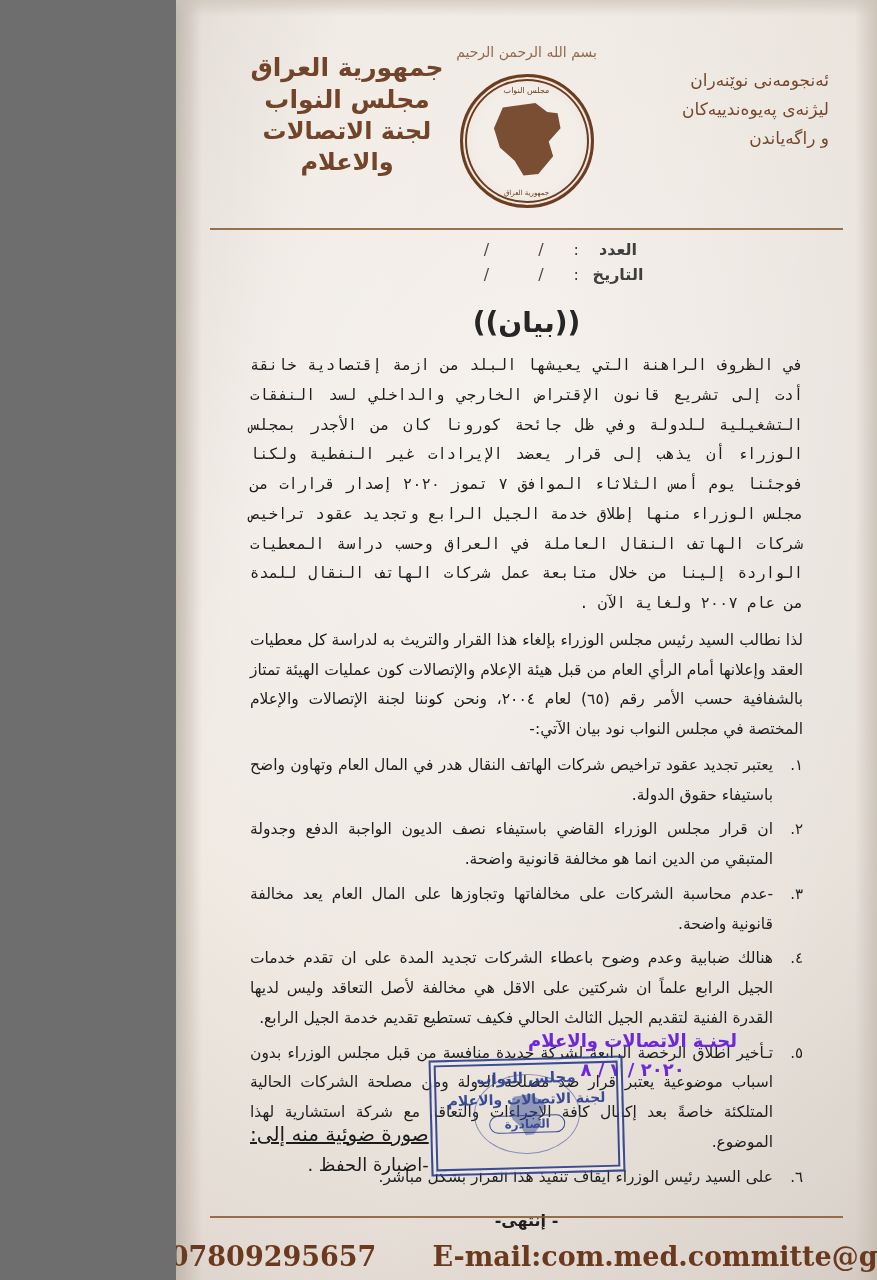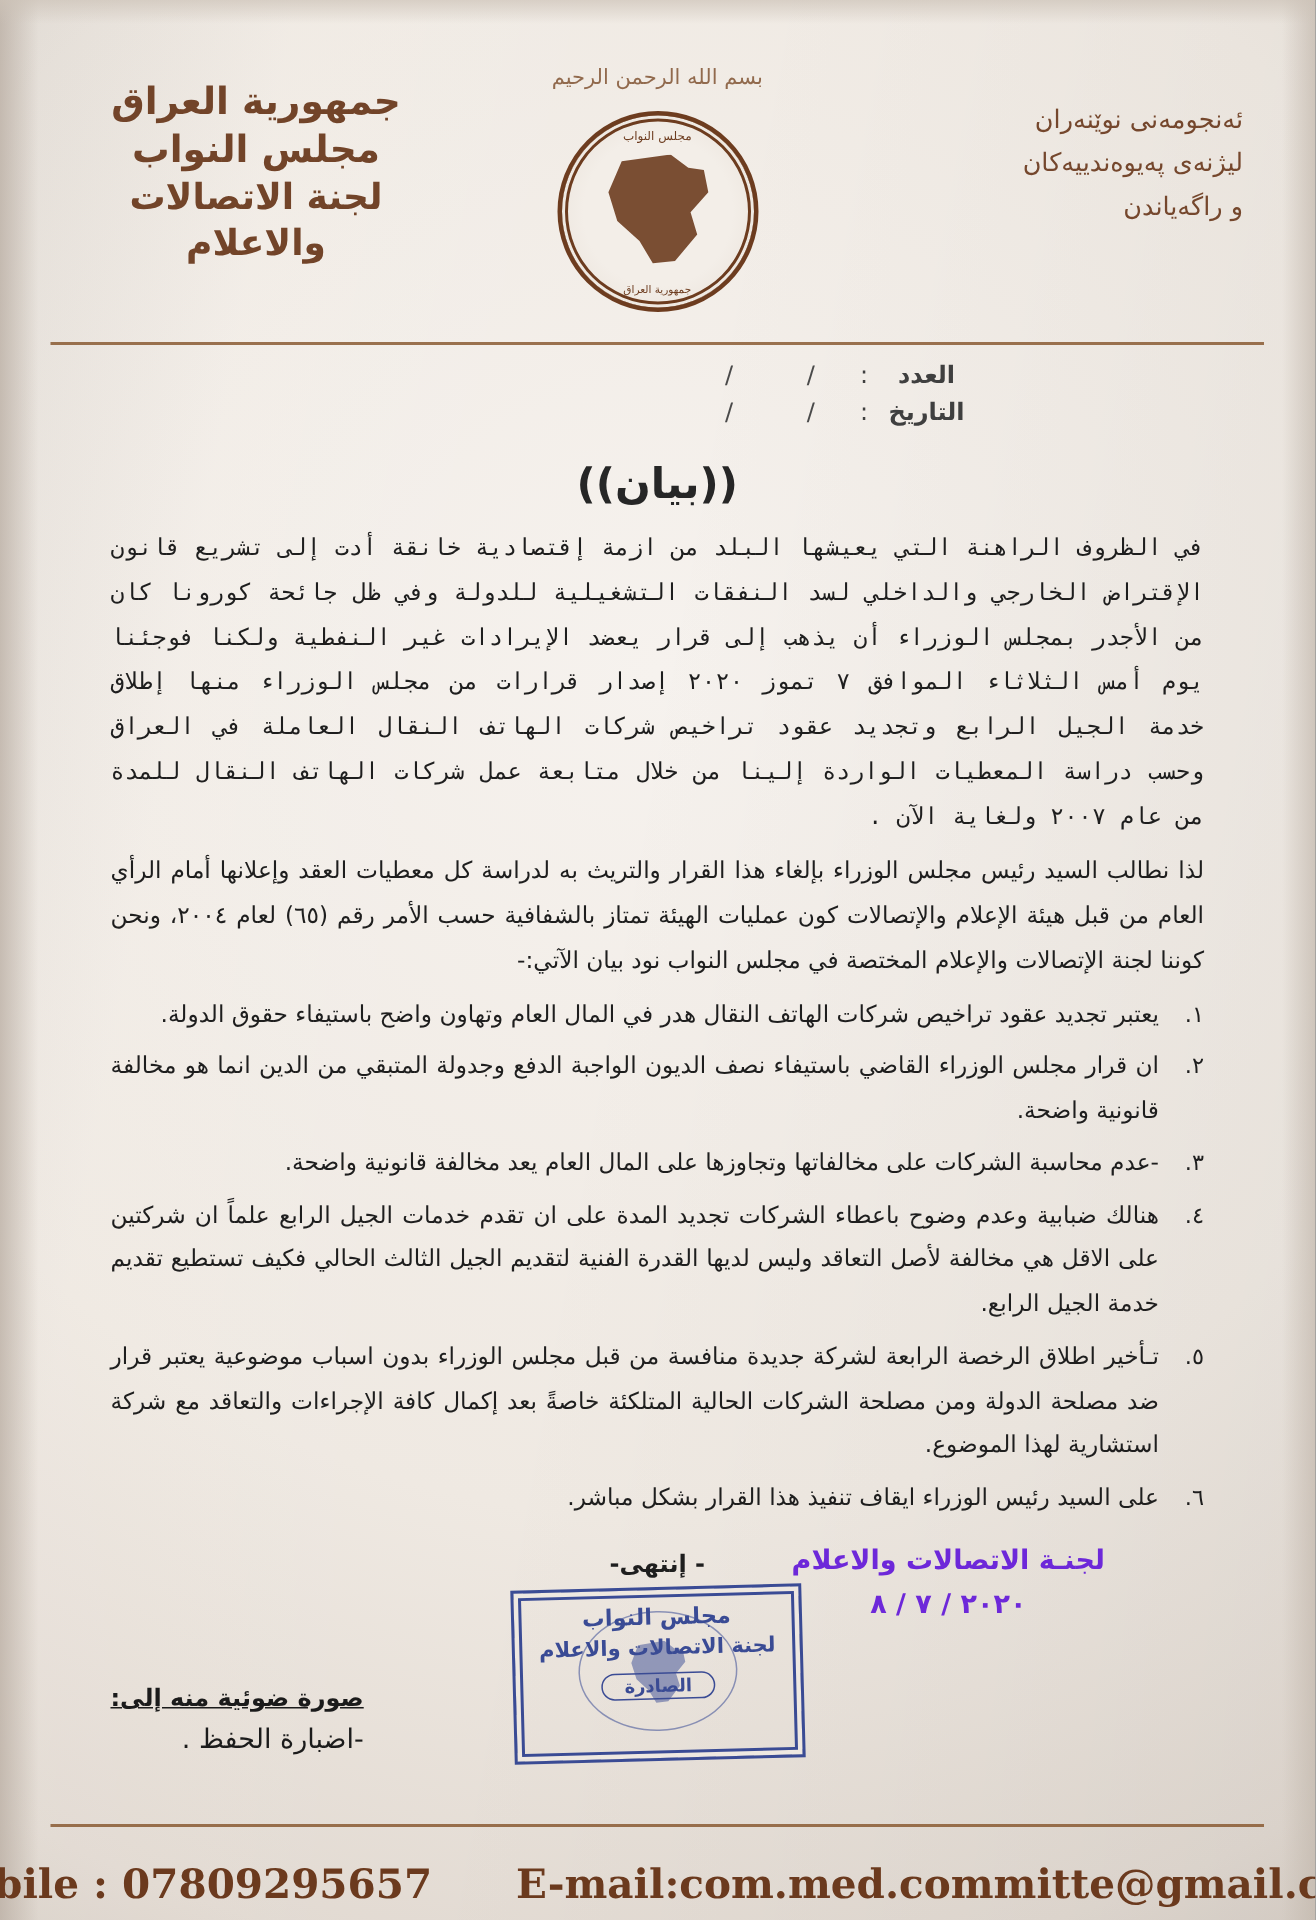--- a/index.html
+++ b/index.html
@@ -2,21 +2,21 @@
 <html lang="ar" dir="rtl"><head>
 <meta charset="utf-8">
 <style>
   html, body {
     margin: 0;
     padding: 0;
     background: #6e6e6e;
   }
   .page {
     position: relative;
-    width: 877px;
+    width: 701px;
     height: 1280px;
     overflow: hidden;
     background: #efe9e3;
     font-family: "Liberation Sans", sans-serif;
   }
   
   .paper {
     position: absolute;
     inset: 0;
     background:
@@ -293,22 +293,22 @@
   .cc {
     position: absolute;
     top: 1122px;
     left: 74px;
     direction: rtl;
     text-align: right;
     font-family: "DejaVu Sans", sans-serif;
     color: #1b1b1b;
   }
   .cc .cc-title {
-    font-size: 16px;
-    font-weight: bold;
+    font-size: 20px;
+    font-weight: normal;
     text-decoration: underline;
     margin-bottom: 8px;
   }
   .cc .cc-item { font-size: 18px; }
 
   
   .rule-bottom { bottom: 62px; }
   .footer {
     position: absolute;
     left: 0; right: 0;

